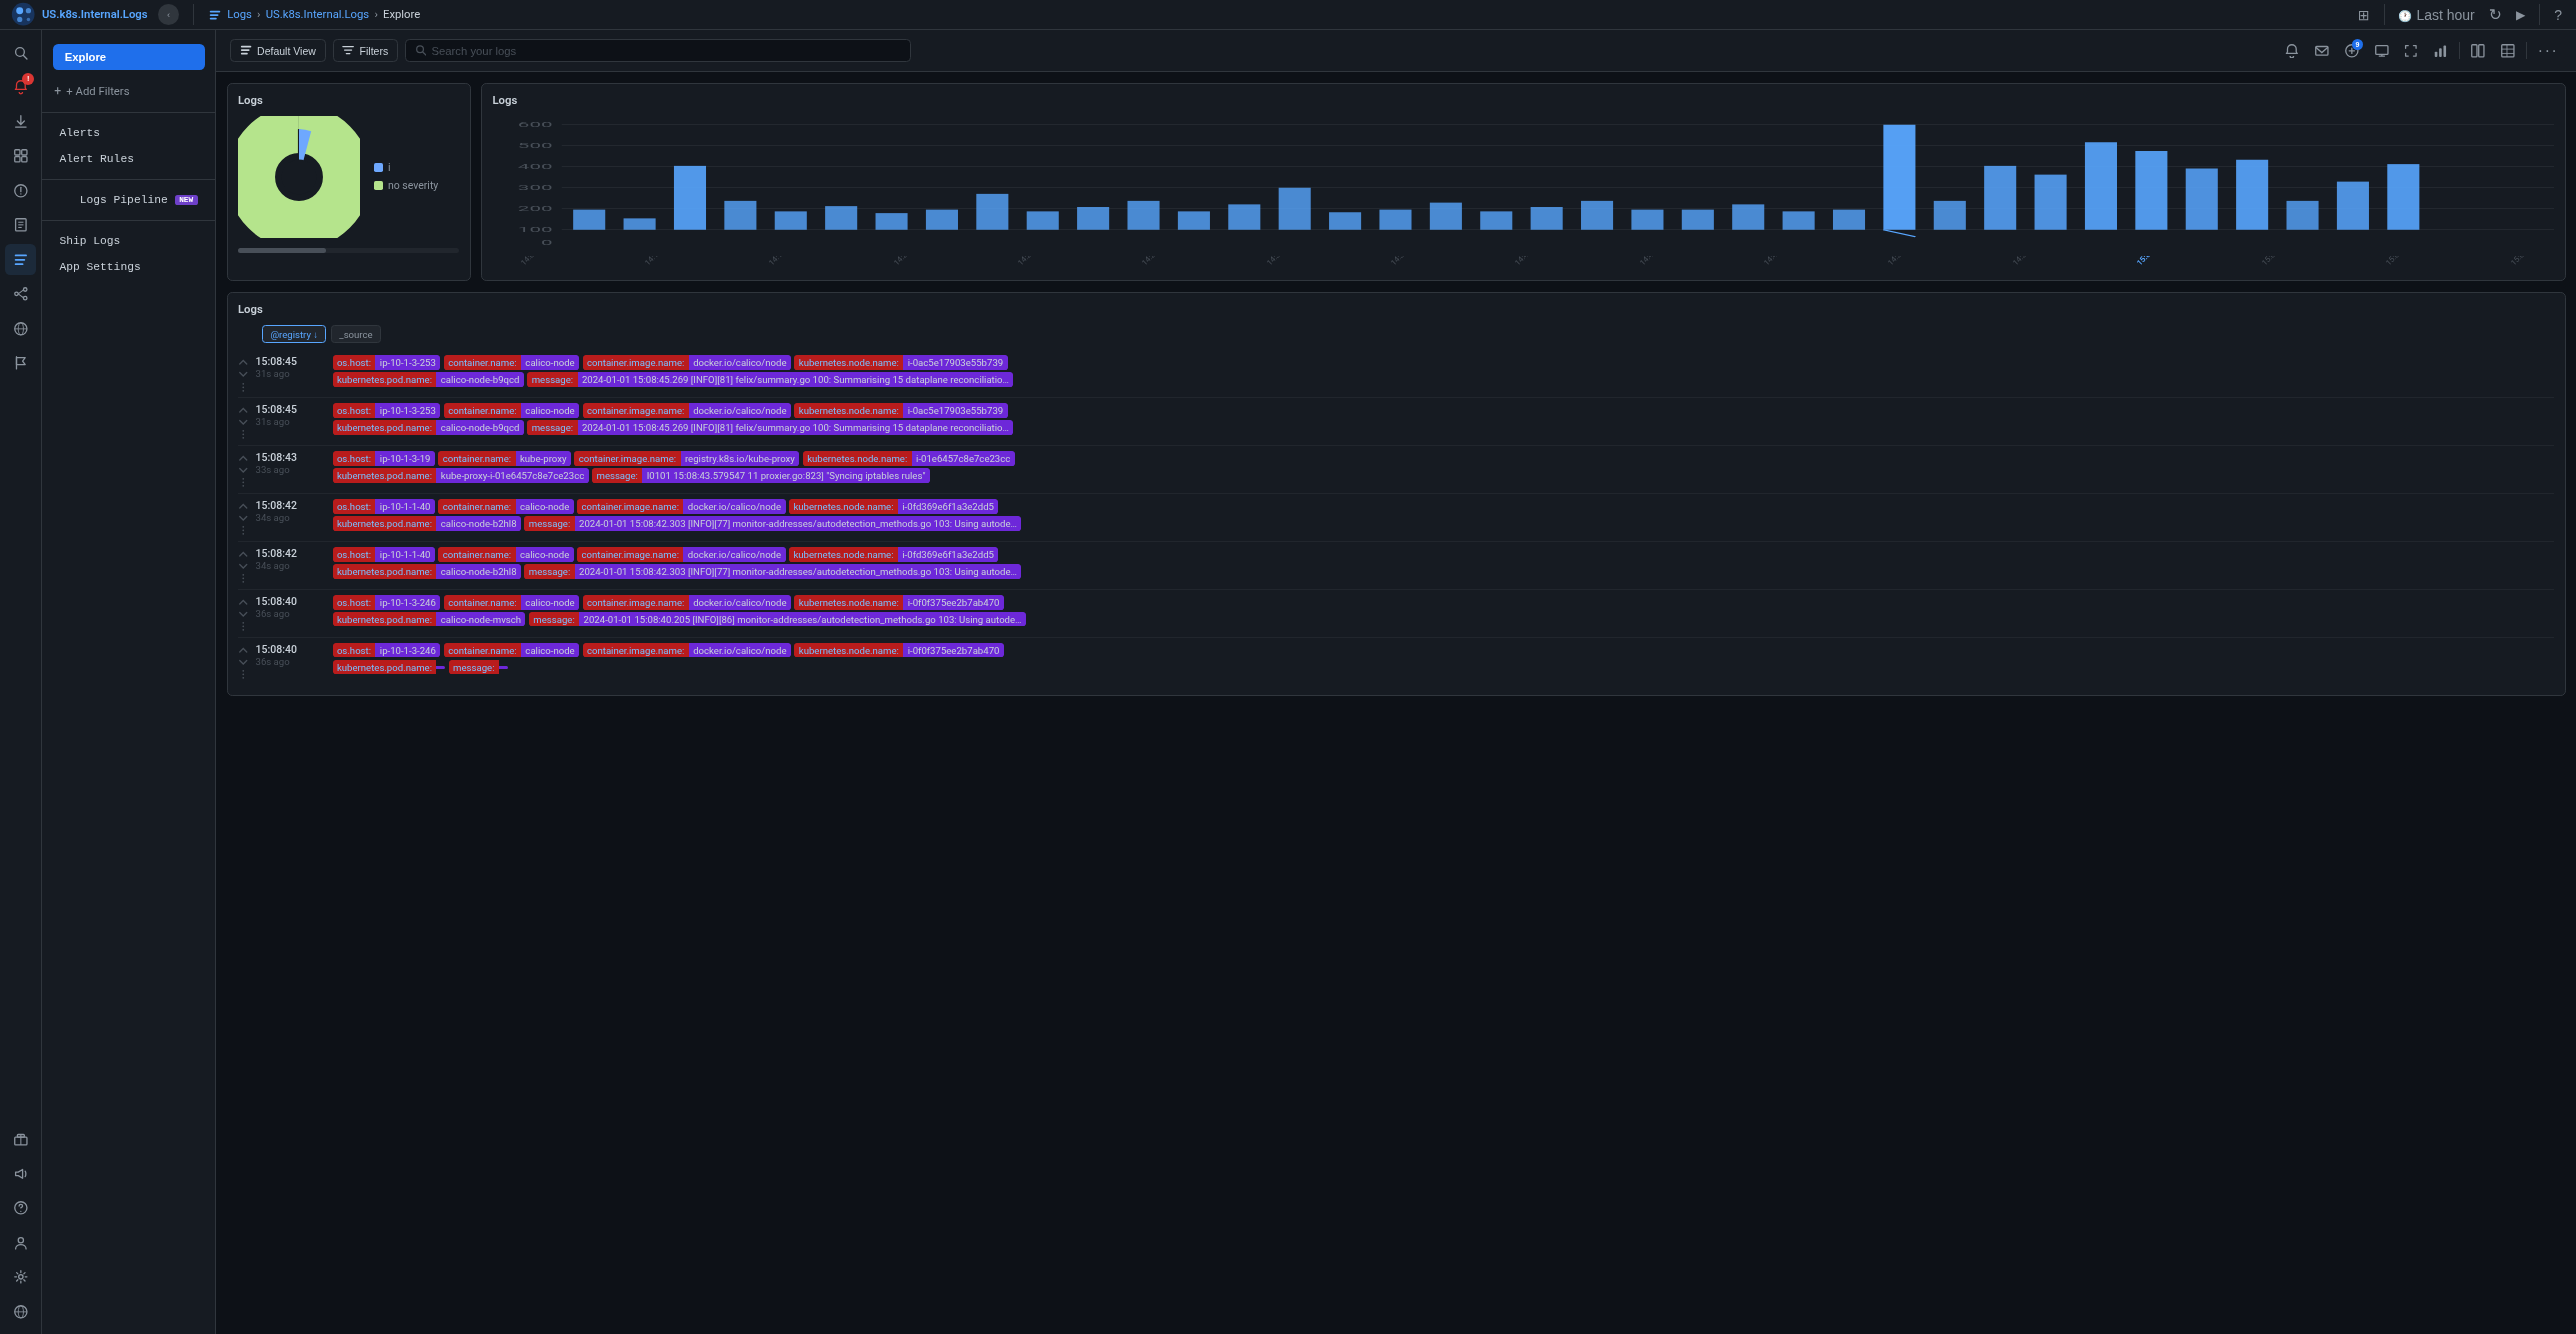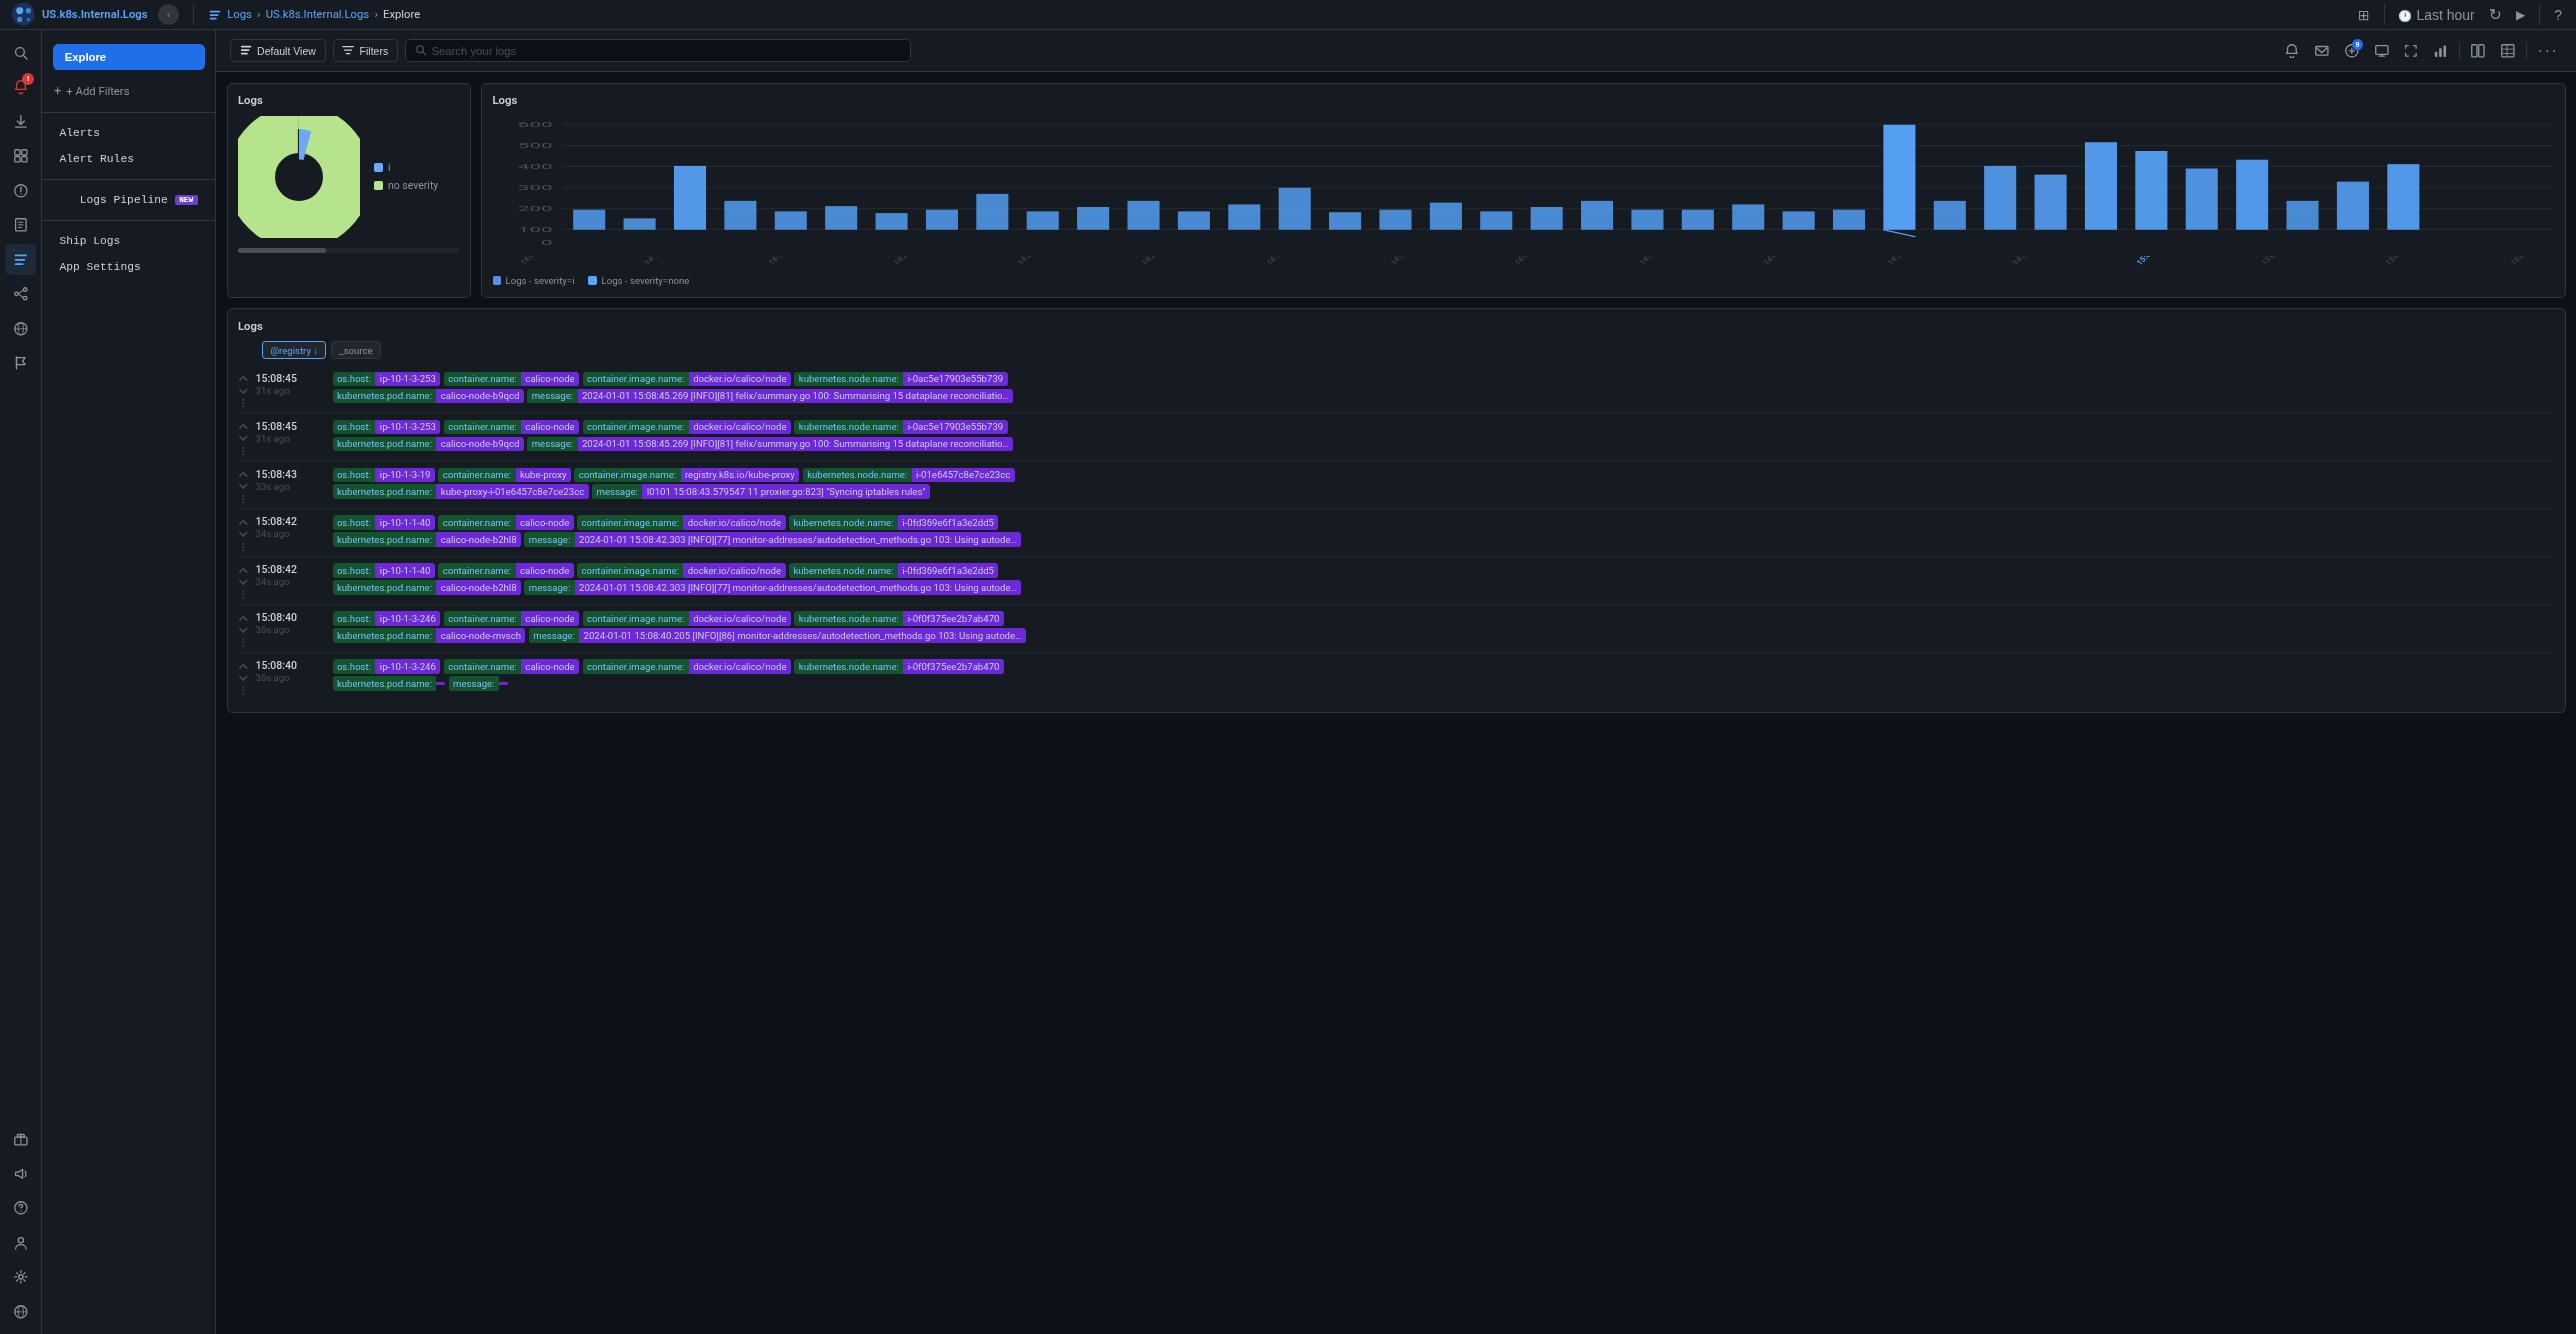--- a/index.html
+++ b/index.html
@@ -82,21 +82,21 @@
     
     .log-row { display: flex; align-items: flex-start; gap: 7px; padding: 5.2px 0; border-bottom: 0.9px solid #21262d; }
     .log-row:last-child { border-bottom: none; }
     .log-expand { display: flex; flex-direction: column; align-items: center; gap: 1.7px; flex-shrink: 0; color: #484f58; cursor: pointer; padding-top: 1.7px; }
     .log-expand svg { width: 10.5px; height: 10.5px; }
     .log-time { flex-shrink: 0; width: 70px; }
     .log-time-main { color: #c9d1d9; font-size: 10.5px; font-weight: 500; }
     .log-time-ago { color: #484f58; font-size: 9.6px; }
     .log-fields { flex: 1; display: flex; flex-wrap: wrap; gap: 3.5px; min-width: 0; }
     .log-field { display: inline-flex; align-items: center; gap: 0; font-size: 9.6px; border-radius: 2.6px; overflow: hidden; max-width: 100%; }
-    .field-key { background: #14532d; color: #79c0ff; padding: 1.7px 4.4px; border-radius: 2.6px 0 0 2.6px; white-space: nowrap; text-align: right; }
+    .field-key { background: #b91c1c; color: #79c0ff; padding: 1.7px 4.4px; border-radius: 2.6px 0 0 2.6px; white-space: nowrap; text-align: right; }
     .field-val { background: #6d28d9; color: #c9d1d9; padding: 1.7px 4.4px; border-radius: 0 2.6px 2.6px 0; white-space: nowrap; overflow: hidden; text-overflow: ellipsis; max-width: 227px; }
     .log-row-wrap { display: flex; flex-direction: column; gap: 2.6px; flex: 1; min-width: 0; }
   </style>
 </head>
 <body>
 
 <div class="topbar">
   <div class="topbar-brand">
     <svg viewBox="0 0 28 28" fill="none" xmlns="http://www.w3.org/2000/svg">
       <circle cx="14" cy="14" r="13" fill="#1f6feb" opacity="0.3"></circle>
@@ -464,30 +464,20 @@
             <span style="font-size:7.8px;color:#484f58;transform:rotate(-45deg);transform-origin:top left;display:inline-block;margin-top:3.5px">14:40</span>
             <span style="font-size:7.8px;color:#484f58;transform:rotate(-45deg);transform-origin:top left;display:inline-block;margin-top:3.5px">14:44</span>
             <span style="font-size:7.8px;color:#484f58;transform:rotate(-45deg);transform-origin:top left;display:inline-block;margin-top:3.5px">14:48</span>
             <span style="font-size:7.8px;color:#484f58;transform:rotate(-45deg);transform-origin:top left;display:inline-block;margin-top:3.5px">14:52</span>
             <span style="font-size:7.8px;color:#484f58;transform:rotate(-45deg);transform-origin:top left;display:inline-block;margin-top:3.5px">14:56</span>
             <span style="font-size:7.8px;color:#58a6ff;transform:rotate(-45deg);transform-origin:top left;display:inline-block;margin-top:3.5px;font-weight:600">15:00</span>
             <span style="font-size:7.8px;color:#484f58;transform:rotate(-45deg);transform-origin:top left;display:inline-block;margin-top:3.5px">15:02</span>
             <span style="font-size:7.8px;color:#484f58;transform:rotate(-45deg);transform-origin:top left;display:inline-block;margin-top:3.5px">15:05</span>
             <span style="font-size:7.8px;color:#484f58;transform:rotate(-45deg);transform-origin:top left;display:inline-block;margin-top:3.5px">15:07</span>
           </div>
-          <div class="bar-chart-legend">
-            <div class="bar-legend-item">
-              <div class="bar-legend-dot" style="background:#5b8def"></div>
-              <span>Logs - severity=i</span>
-            </div>
-            <div class="bar-legend-item">
-              <div class="bar-legend-dot" style="background:#58a6ff"></div>
-              <span>Logs - severity=none</span>
-            </div>
-          </div>
         </div>
       </div>
 
       <div class="logs-card">
         <div class="logs-card-header">
           <div class="logs-card-title">Logs</div>
         </div>
 
         <div style="display:flex;gap:5.2px;margin-bottom:7px;padding-left:24.4px">
           <div class="col-header active">@registry ↓</div>

